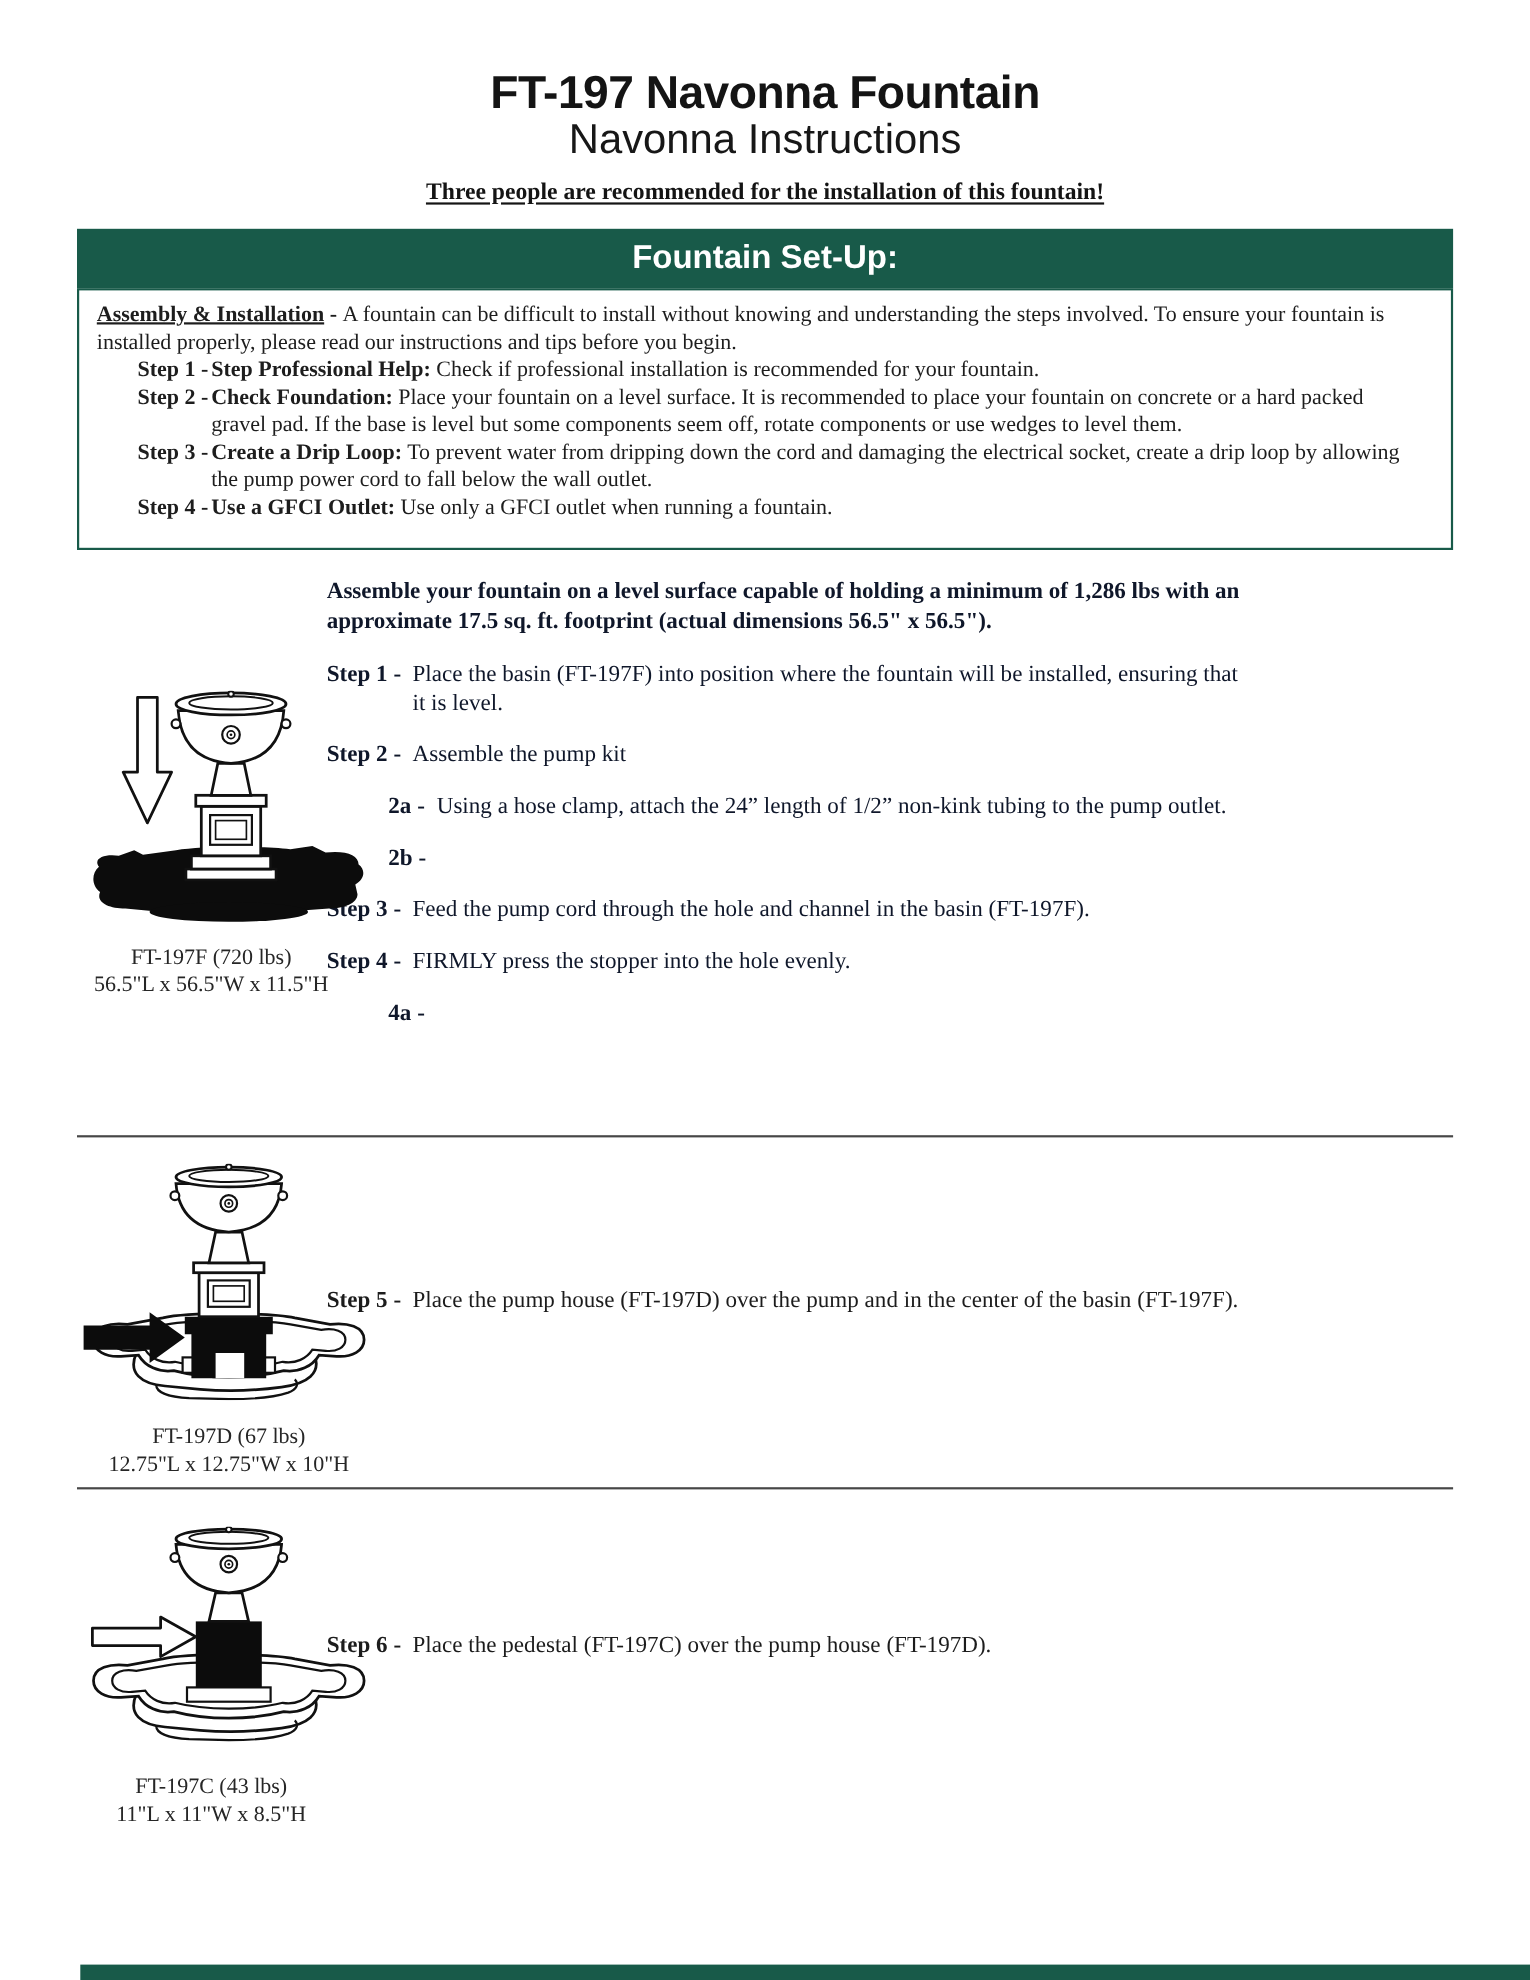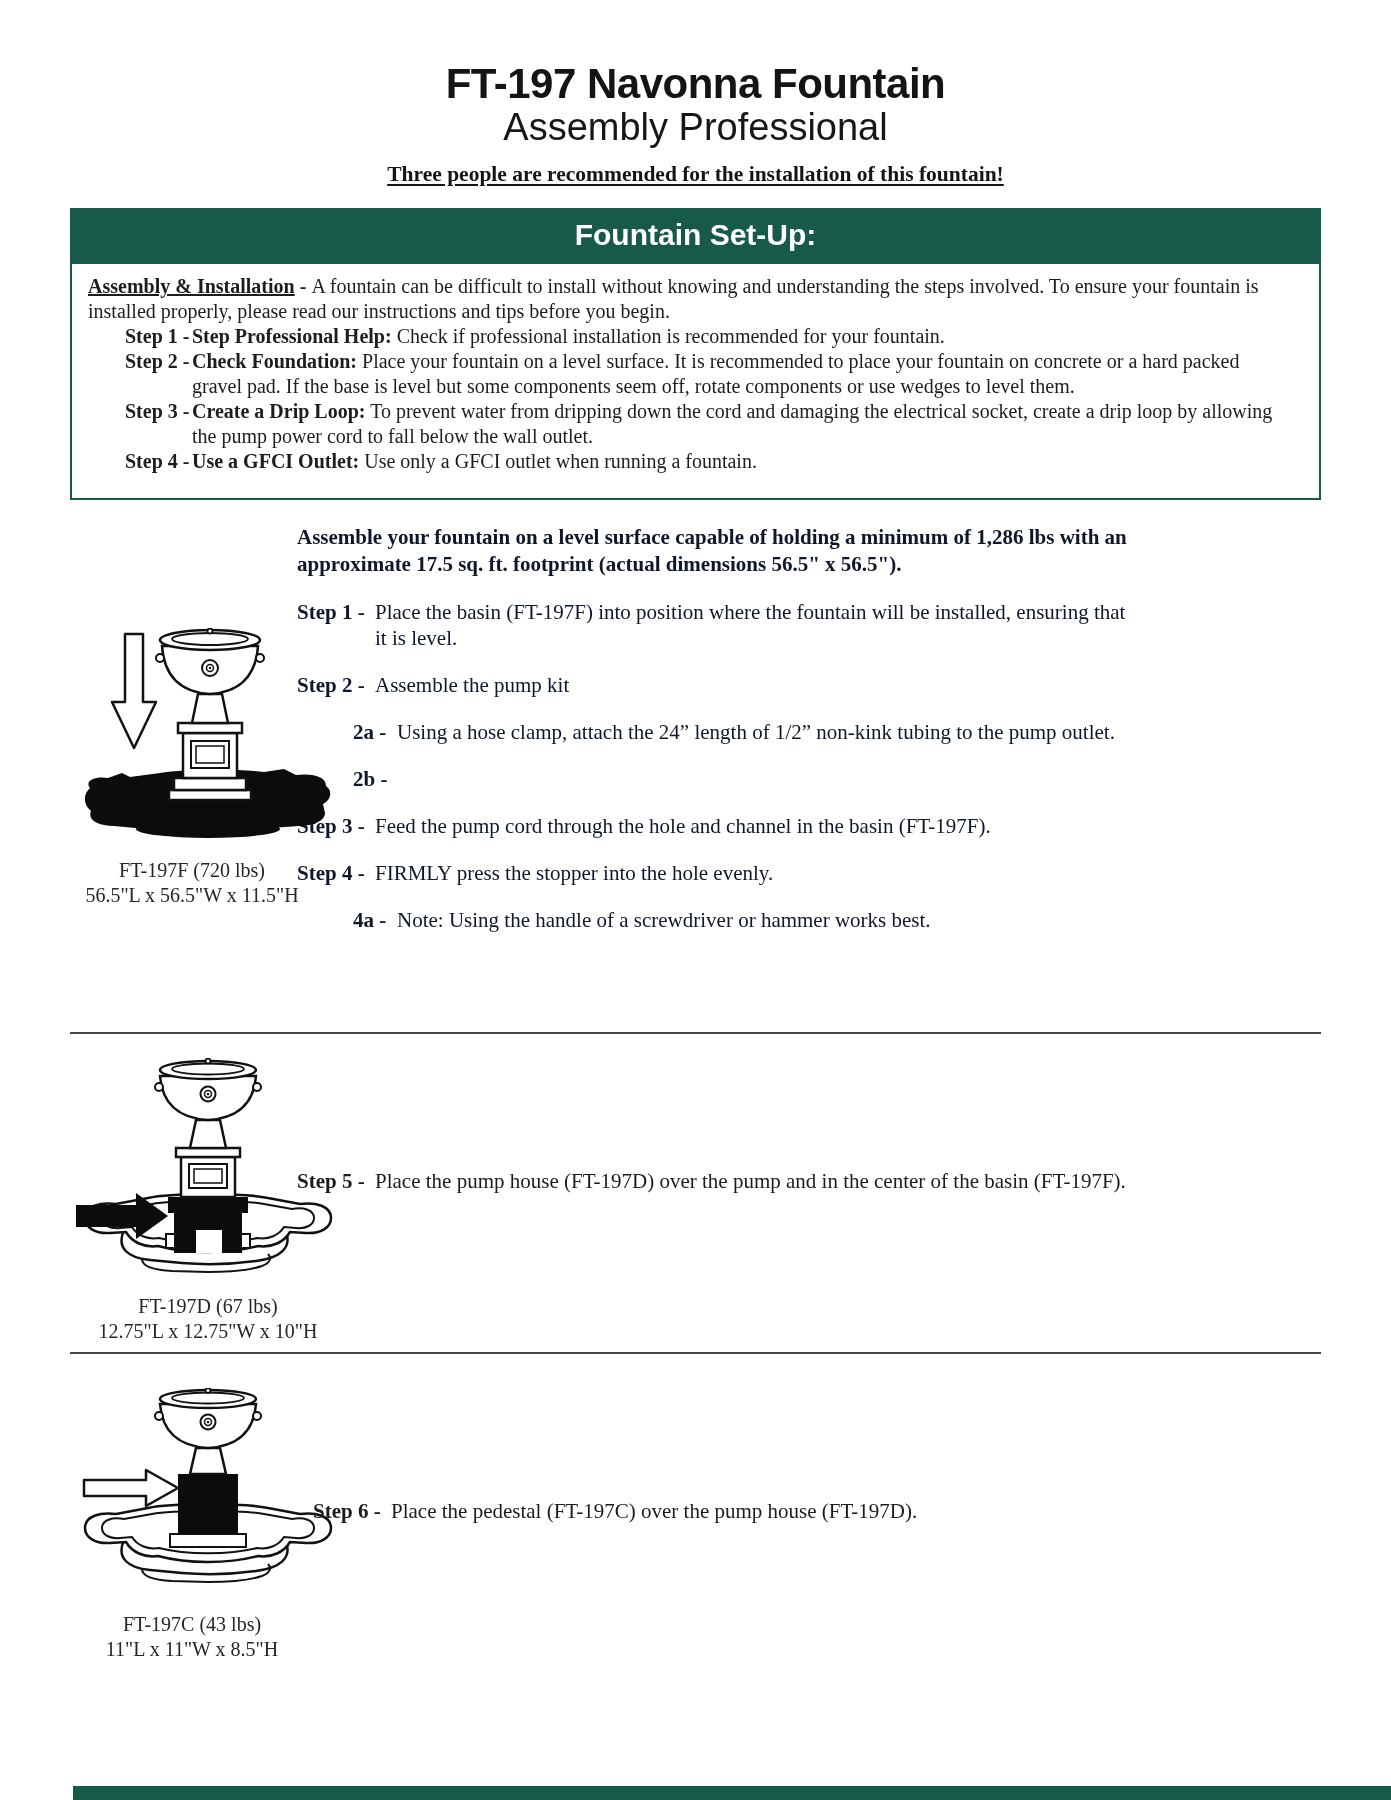--- a/index.html
+++ b/index.html
@@ -29,21 +29,21 @@
   
   .caption{font-size:20px;line-height:25px;color:#262626;}
   .divider{left:70px;width:1251px;height:2px;background:#474747;}
   .bottom-bar{left:73px;top:1786px;width:1318px;height:14px;background:var(--green,#185A49);}
   svg{display:block;}
 </style>
 </head>
 <body>
 
 <div class="abs title center">FT-197 Navonna Fountain</div>
-<div class="abs subtitle center">Assembly Professional</div>
+<div class="abs subtitle center">Navonna Instructions</div>
 <div class="abs note center">Three people are recommended for the installation of this fountain!</div>
 
 <div class="abs green-bar">
   <span>Fountain Set-Up:</span>
 </div>
 
 <div class="abs setup-box">
   <div>
     <span class="bu">Assembly &amp; Installation</span><b> - </b><span>A fountain can be difficult to install without knowing and understanding the steps involved. To ensure your fountain is</span><br>
     <span>installed properly, please read our instructions and tips before you begin.</span>
@@ -89,21 +89,20 @@
   <div class="step-row">
     <span class="step-label">Step 3 -</span>
     <span class="step-text">Feed the pump cord through the hole and channel in the basin (FT-197F).</span>
   </div>
   <div class="step-row">
     <span class="step-label">Step 4 -</span>
     <span class="step-text">FIRMLY press the stopper into the hole evenly.</span>
   </div>
   <div class="step-row sub">
     <span class="step-label">4a -</span>
-    <span class="step-text">Note: Using the handle of a screwdriver or hammer works best.</span>
   </div>
 </div>
 
 <svg class="abs" style="left:62px;top:628px;" width="280" height="222" viewBox="0 0 280 222">
   <path d="M28 160 C22 152 34 148 46 150 L60 145 L68 149 L98 145 C122 141 176 141 202 144 L222 141 L234 147 C252 145 264 149 264 158 C271 163 269 172 261 176 L263 185 C263 193 251 198 237 198 L194 201 C170 209 118 209 95 202 L52 198 C36 198 25 192 29 183 C21 177 21 166 28 160 Z" fill="#0c0c0c"></path>
   <ellipse cx="146" cy="201" rx="72" ry="9" fill="#0c0c0c"></ellipse>
   <path d="M63 6 L81 6 L81 74 L94 74 L72 120 L50 74 L63 74 Z" fill="#ffffff" stroke="#111" stroke-width="2.5" stroke-linejoin="round"></path>
   <g stroke="#111" stroke-width="2.5" fill="#ffffff">
     <rect x="107" y="162" width="82" height="10"></rect>
     <rect x="112" y="150" width="72" height="12"></rect>
@@ -188,21 +187,21 @@
     <circle cx="146" cy="2.5" r="2.5" stroke-width="1.8"></circle>
     <circle cx="146" cy="34" r="7.5" fill="none" stroke-width="2"></circle>
     <circle cx="146" cy="34" r="3.5" fill="none" stroke-width="1.5"></circle>
     <circle cx="146" cy="34" r="1.2" fill="#111" stroke="none"></circle>
     <circle cx="97" cy="28" r="4" stroke-width="2"></circle>
     <circle cx="195" cy="28" r="4" stroke-width="2"></circle>
   </g>
   <path d="M22 92 L84 92 L84 82 L116 100 L84 118 L84 108 L22 108 Z" fill="#ffffff" stroke="#111" stroke-width="2.5" stroke-linejoin="round"></path>
 </svg>
 <div class="abs single-step" style="left:297px;top:1482px;">
-  <div class="step-row" style="margin:16px;">
+  <div class="step-row" style="margin:0;">
     <span class="step-label">Step 6 -</span>
     <span class="step-text">Place the pedestal (FT-197C) over the pump house (FT-197D).</span>
   </div>
 </div>
 <div class="abs caption center" style="left:62px;top:1612px;width:260px;">
   <span>FT-197C (43 lbs)</span><br>
   <span>11"L x 11"W x 8.5"H</span>
 </div>
 
 <div class="abs bottom-bar"></div>

